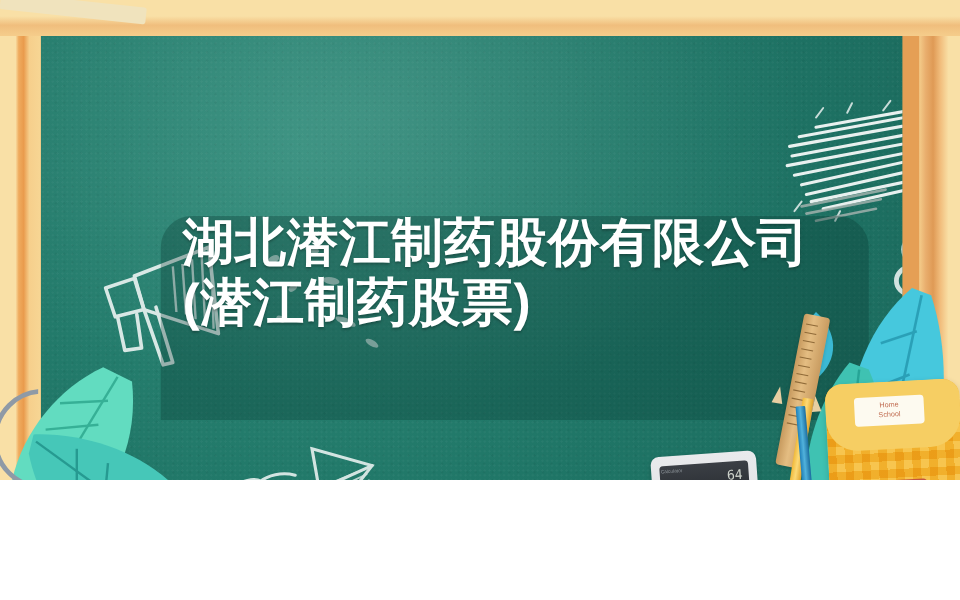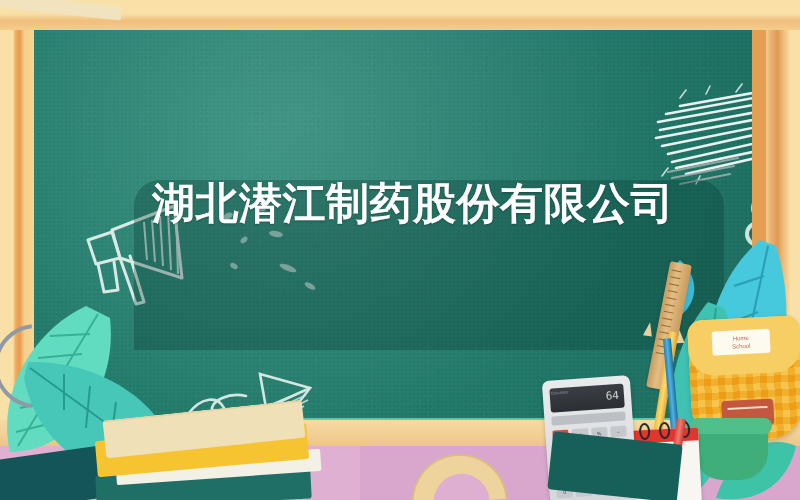--- a/index.html
+++ b/index.html
@@ -4,21 +4,21 @@
 <style>
   * { margin:0; padding:0; box-sizing:border-box; }
   html, body {
     width:800px; height:500px; overflow:hidden;
     font-family:"Liberation Sans","DejaVu Sans",sans-serif;
   }
 
   
   .poster {
     position:relative;
-    width:800px; height:500px;
+    width:800px; height:400px;
     background:#f8dda2;
     overflow:hidden;
   }
 
   
   .frame-outer{
     position:absolute; inset:0;
     background:#f9e0a6;
   }
   .frame-stripe-left{
@@ -462,20 +462,21 @@
 
     <div class="wall-band">
       <div class="wall-band-grain"></div>
     </div>
 
     <div class="title-panel"></div>
   </div>
 
   <div class="title-block">
     <span class="title-line">湖北潜江制药股份有限公司</span>
+    <span class="title-line">(潜江制药股票)</span>
   </div>
 
   <div class="frame-stripe-left"></div>
   <div class="frame-stripe-right"></div>
   <div class="frame-stripe-top"></div>
 
   <div class="desk-surface"></div>
   <div class="floor"></div>
   <div class="floor-light"></div>
 

